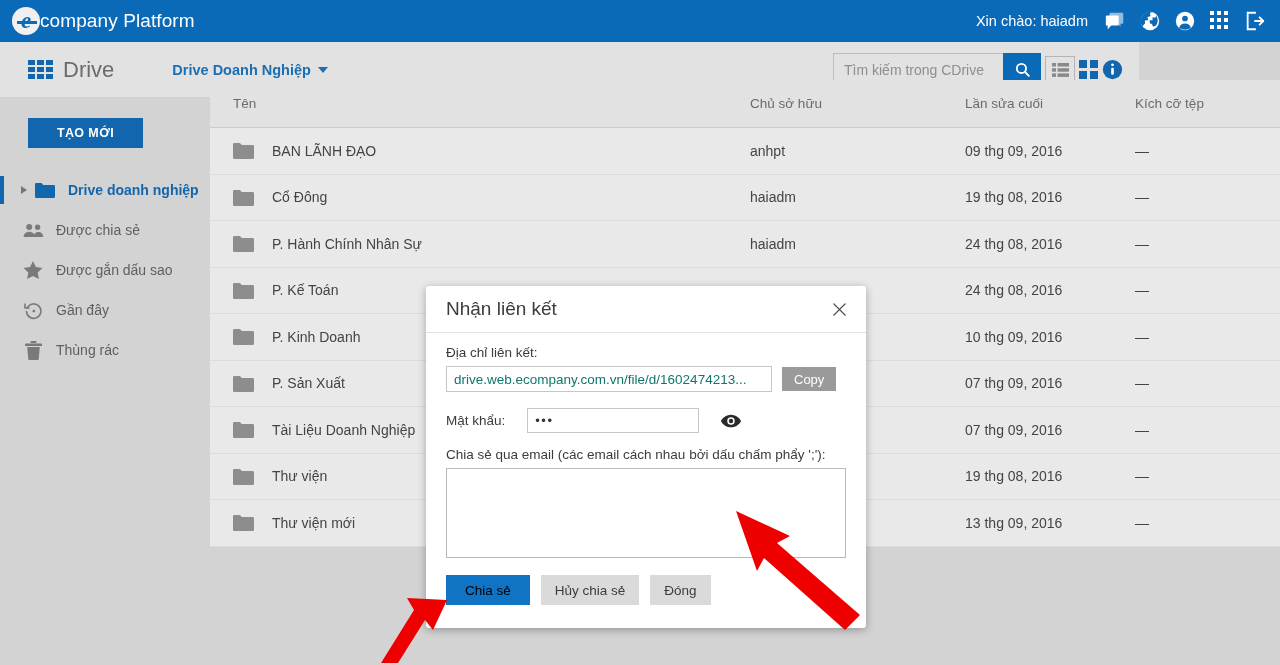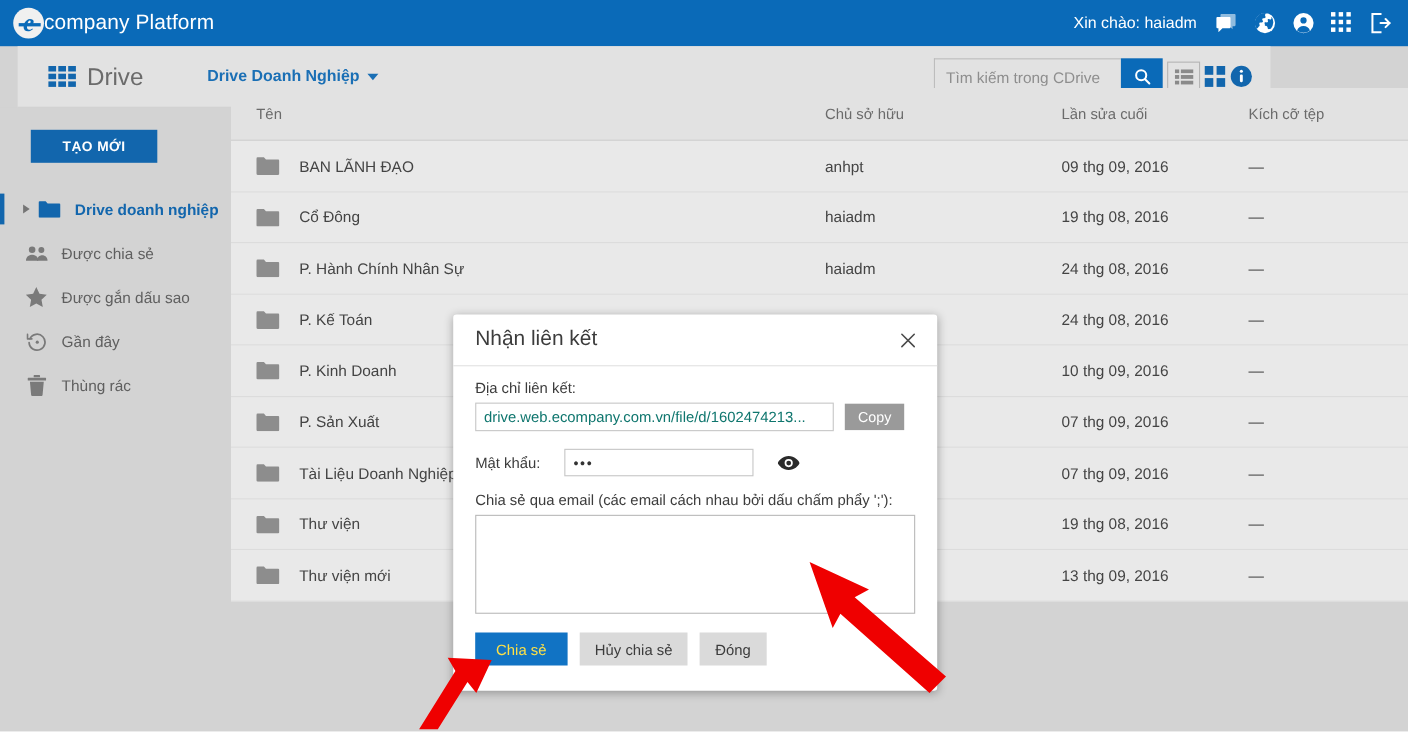--- a/index.html
+++ b/index.html
@@ -58,21 +58,21 @@
     margin-left: auto;
     display: flex; align-items: center; gap: 13px;
     color: #ffffff;
   }
   .greeting { font-size: 14.5px; color:#ffffff; margin-right: 3px; text-align: center; }
   .tb-icon { width: 22px; height: 22px; display:block; }
   .tb-icon svg { display:block; }
 
   
   .subbar {
-    position: absolute; left: 16px; top: 42px;
+    position: absolute; left: 0; top: 42px;
     width: 1139px; height: 56px;
     background: #e2e2e2;
     border-bottom: 1px solid #cfcfcf;
     display: flex; align-items: center;
   }
   .drive-logo {
     display: flex; align-items: center;
     margin-left: 28px;
   }
   .grid-blocks {
@@ -211,21 +211,21 @@
   .c-name { width: 540px; display: flex; align-items: center; padding-left: 23px; }
   .c-owner { width: 215px; }
   .c-mod   { width: 170px; }
   .c-size  { width: 140px; }
   .table-head .c-name { padding-left: 23px; }
   .folder-ic { margin-right: 18px; display:flex; }
 
   
   .modal {
     position: absolute;
-    left: 412px; top: 286px;
+    left: 426px; top: 286px;
     width: 440px; height: 342px;
     background: #ffffff;
     border-radius: 3px;
     box-shadow: 0 2px 9px rgba(0,0,0,.30);
     z-index: 40;
   }
   .modal-head {
     height: 47px;
     border-bottom: 1px solid #e2e2e2;
     display: flex; align-items: center;
@@ -285,21 +285,21 @@
     outline: none;
     display: block;
   }
   .modal-actions {
     display: flex; align-items: center; gap: 11px;
     margin-top: 17px;
   }
   .btn-primary {
     height: 30px; padding: 0 19px;
     background: #1173c4;
-    color: #fde047;
+    color: #000000;
     border: none;
     font-size: 13.5px;
     font-family: "Liberation Sans", sans-serif;
     cursor: pointer;
   }
   .btn-plain {
     height: 30px; padding: 0 14px;
     background: #dadada;
     color: #3c3c3c;
     border: none;

